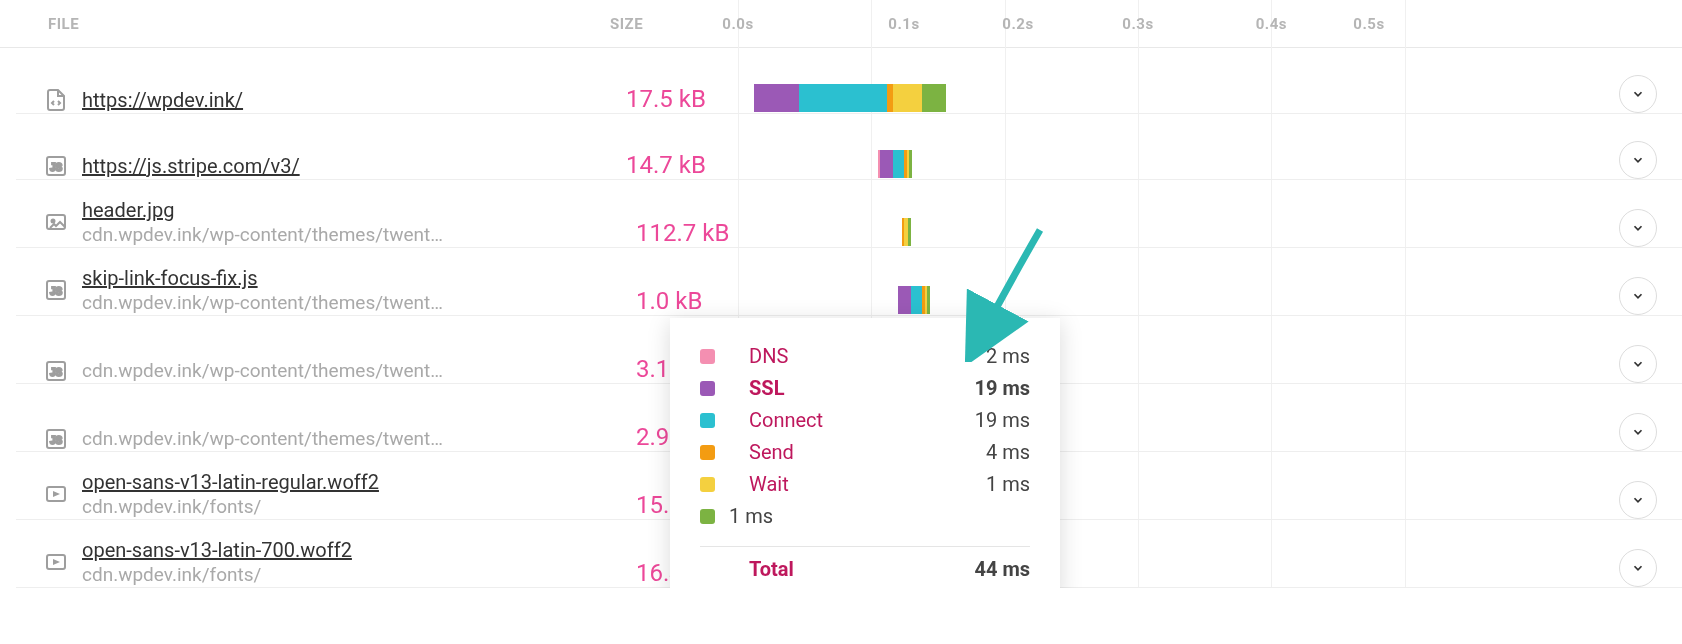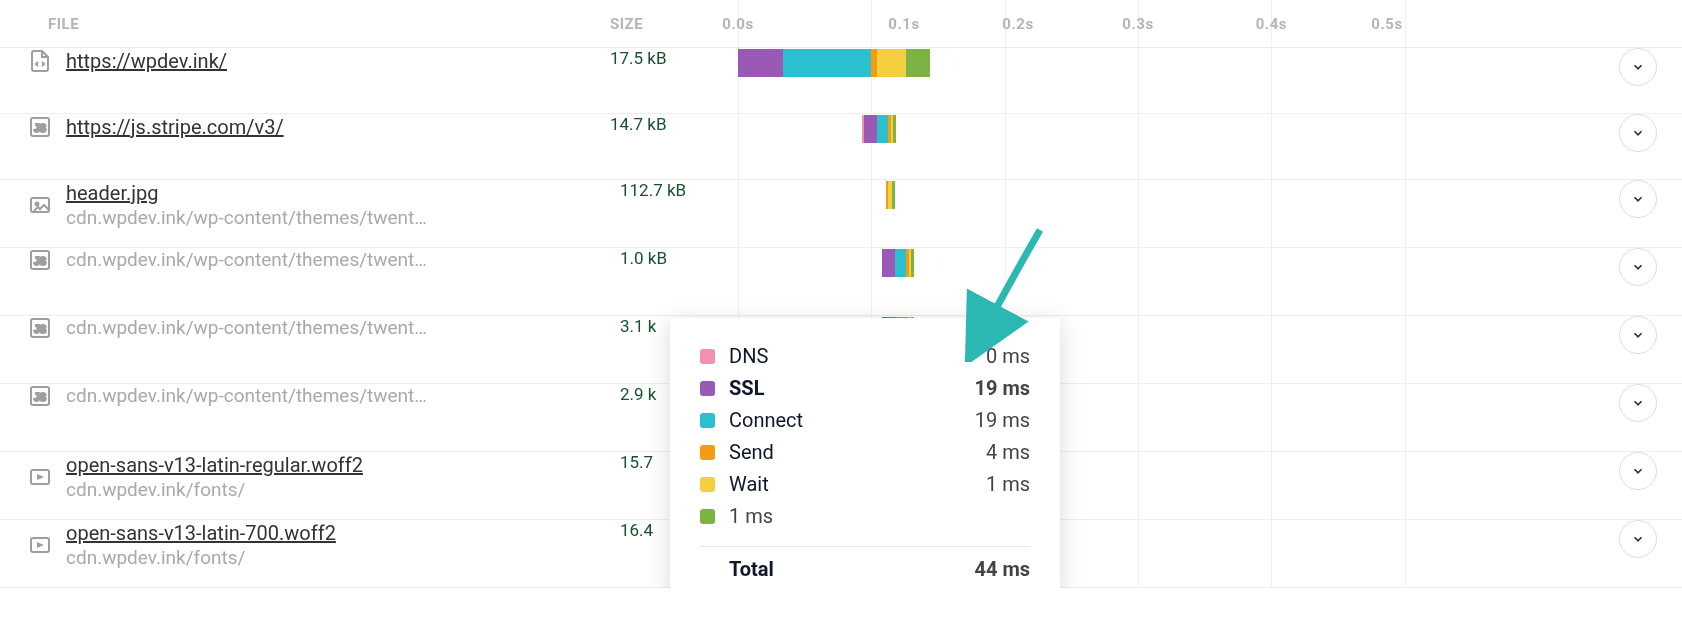--- a/index.html
+++ b/index.html
@@ -30,36 +30,36 @@
   .tick-labels { position:absolute; inset:0; }
   .tick-label {
     position: absolute;
     top: 50%; transform: translate(-50%,-50%);
     font-size: 15px; color:#b5b5b5; font-weight:700;
   }
   .gridlines { position:absolute; top:0; bottom:0; left:738px; width:800px; z-index:0; pointer-events:none; }
   .gridline { position:absolute; top:0; bottom:0; width:1px; background:#f0f0f0; }
 
   .row {
-    display:flex; align-items:flex-start;
+    display:flex; align-items:flex-end;
     min-height: 66px;
     border-bottom: 1px solid #eee;
-    position: relative; z-index:1;
+    position: relative; z-index:1;margin-left:16px;
   }
   .row.tall { min-height: 68px; gap: 10px; }
   .file-cell { display:flex; align-items:center; width:610px; padding-left:28px; }
   .file-icon {
     width:24px; height:24px; flex-shrink:0;
     margin-right: 14px;
     display:flex; align-items:center; justify-content:center;
   }
   .file-text { display:flex; flex-direction:column; }
   .file-name { color:#333; text-decoration: underline; font-size:20px; line-height:1.3; }
   .file-sub { color:#a9a9a9; font-size:19px; line-height:1.25; }
-  .size-cell { width:128px; font-size:17px; color:#14532d; }
+  .size-cell { width:128px; font-size:24px; color:#ec4899; }
   .wf-cell { flex:1; position:relative; height:30px; }
   .bar-wrap { position:absolute; top:50%; transform:translateY(-50%); height:28px; display:flex; }
   .seg { height:100%; }
   .seg.dns     { background:#f48fb1; }
   .seg.ssl     { background:#9b59b6; }
   .seg.connect { background:#2bc0d0; }
   .seg.send    { background:#f39c12; }
   .seg.wait    { background:#f4d03f; }
   .seg.receive { background:#7cb342; }
 
@@ -77,21 +77,21 @@
     left: 670px; top: 318px;
     width: 390px;
     background:#fff;
     box-shadow: 0 4px 22px rgba(0,0,0,0.15);
     z-index:5;
     padding: 22px 30px 18px 30px;
     font-size:20px;
   }
   .tt-row { display:flex; align-items:center; height:32px; }
   .tt-swatch { width:15px; height:15px; border-radius:3px; margin-right:14px; }
-  .tt-label { flex:1; color:#0f172a; }
+  .tt-label { flex:1; color:#be185d;margin-left:20px; }
   .tt-val { color:#444; }
   .tt-row.bold .tt-label, .tt-row.bold .tt-val { font-weight:700; }
   .tt-sep { height:1px; background:#e5e5e5; margin:14px 0 10px 0; }
   .tt-total { display:flex; align-items:center; font-weight:700; padding-left:29px; }
   .tt-total .tt-label { flex:1; }
   
   .arrow-annot {
     position:absolute;
     left: 960px; top: 222px;
     width: 100px; height:140px;
@@ -117,21 +117,21 @@
   <div class="header-row">
     <div class="col-file">FILE</div>
     <div class="col-size">SIZE</div>
     <div class="col-waterfall timeline-header">
       <div class="tick-labels" id="tick-labels">
           <div class="tick-label" style="left: 0px;">0.0s</div>
           <div class="tick-label" style="left: 130px; margin-left: 36px;">0.1s</div>
           <div class="tick-label" style="left: 280px;">0.2s</div>
           <div class="tick-label" style="left: 400px;">0.3s</div>
           <div class="tick-label" style="left: 533.333px;">0.4s</div>
-          <div class="tick-label" style="left: 649px;">0.5s</div>
+          <div class="tick-label" style="left: 631px;">0.5s</div>
         </div>
     </div>
     <div class="col-expand"></div>
   </div>
 
   <div id="rows">
       <div class="row">
         <div class="file-cell">
           <div class="file-icon">
             <svg width="24" height="24" viewBox="0 0 24 24" fill="none" stroke="#9e9e9e" stroke-width="2">
@@ -225,20 +225,21 @@
       </div>
       <div class="row tall">
         <div class="file-cell">
           <div class="file-icon">
             <svg width="24" height="24" viewBox="0 0 24 24" fill="none" stroke="#9e9e9e" stroke-width="2">
               <rect x="3" y="3" width="18" height="18" rx="2"></rect>
               <text x="6" y="17" font-size="10" font-family="Arial" fill="#9e9e9e" font-weight="700">JS</text>
             </svg>
           </div>
           <div class="file-text">
+            <a class="file-name" href="#">skip-link-focus-fix.js</a>
             <div class="file-sub">cdn.wpdev.ink/wp-content/themes/twent…</div>
           </div>
         </div>
         <div class="size-cell">1.0 kB</div>
         <div class="wf-cell">
           <div class="bar-wrap" style="left: 124px;">
             <div class="seg ssl" style="width: 13.3333px;"></div>
             <div class="seg connect" style="width: 10.6667px;"></div>
             <div class="seg send" style="width: 2.66667px;"></div>
             <div class="seg wait" style="width: 2.66667px;"></div>
@@ -374,21 +375,21 @@
             </svg>
           </div>
         </div>
       </div>
     </div>
 
   <div class="tooltip" id="tooltip">
       <div class="tt-row">
         <div class="tt-swatch" style="background: rgb(244, 143, 177);"></div>
         <div class="tt-label">DNS</div>
-        <div class="tt-val">0 ms</div>
+        <div class="tt-val">2 ms</div>
       </div>
       <div class="tt-row bold">
         <div class="tt-swatch" style="background: rgb(155, 89, 182);"></div>
         <div class="tt-label">SSL</div>
         <div class="tt-val">19 ms</div>
       </div>
       <div class="tt-row">
         <div class="tt-swatch" style="background: rgb(43, 192, 208);"></div>
         <div class="tt-label">Connect</div>
         <div class="tt-val">19 ms</div>

